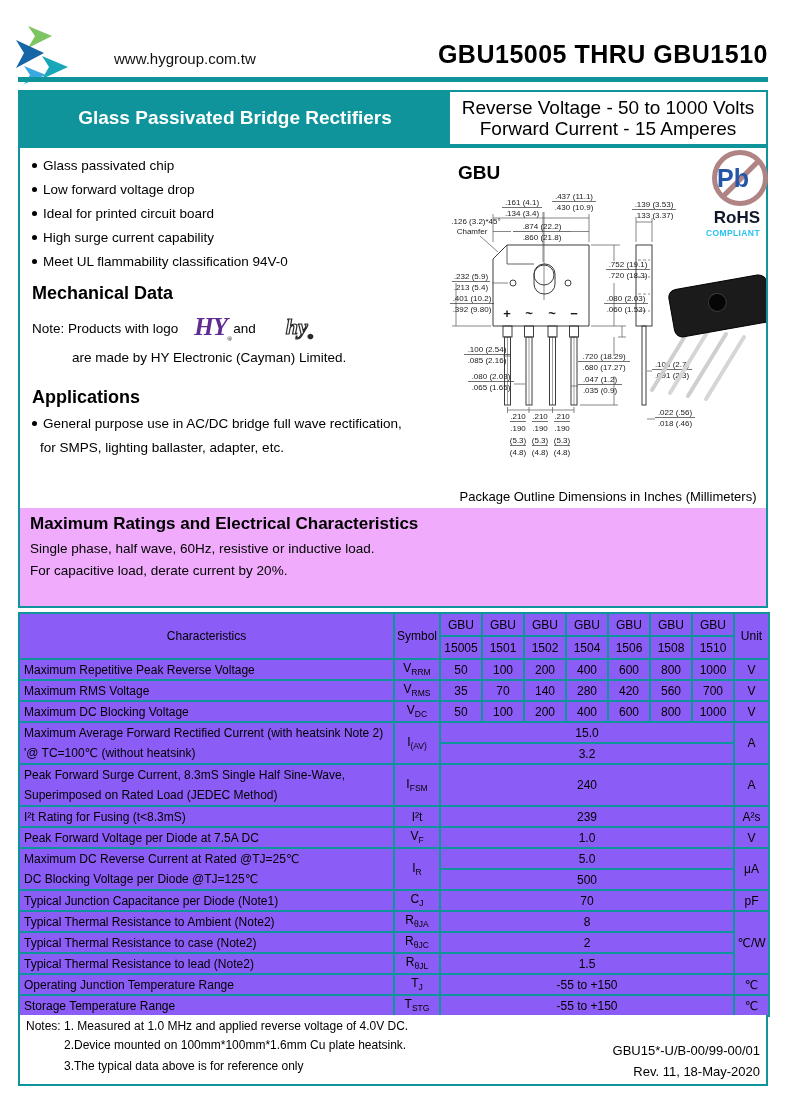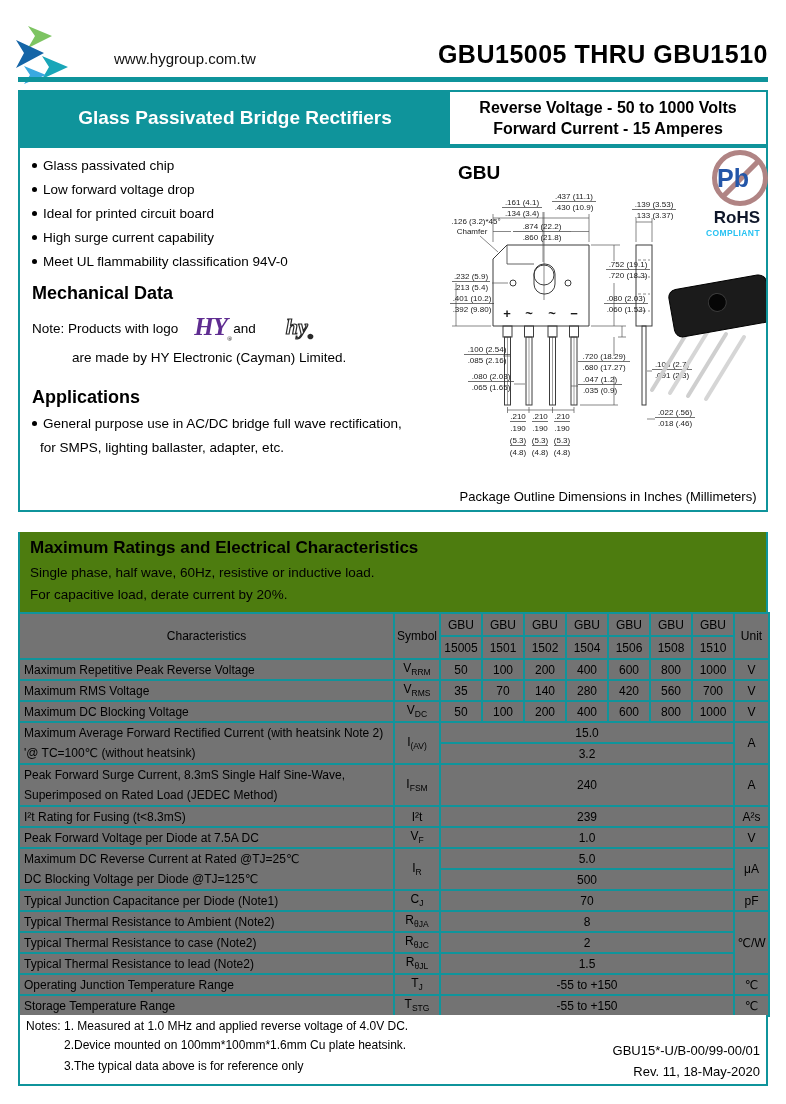--- a/index.html
+++ b/index.html
@@ -9,21 +9,21 @@
 
   
   .logo { position:absolute; left:14px; top:26px; width:64px; height:58px; }
   .website { position:absolute; left:82px; top:50px; font-size:15px; color:#111;margin-left:32px; }
   .doc-title { position:absolute; right:18px; top:40px; font-size:25px; font-weight:bold; letter-spacing:0.5px;margin-left:28px; }
   .top-rule { position:absolute; left:18px; top:77px; width:750px; height:5px; background:#0F949B; }
 
   
   .band { position:absolute; left:18px; top:90px; width:750px; height:56px; border:2px solid #0F949B; display:flex; background:#0F949B; }
   .band-left { width:430px; background:#0F949B; color:#fff; font-weight:bold; font-size:19px; display:flex; align-items:center; justify-content:center; }
-  .band-right { flex:1; background:#fff; display:flex; flex-direction:column; align-items:center; justify-content:center; font-weight:bold; font-size:16px; line-height:21px; }
+  .band-right { flex:1; background:#fff; display:flex; flex-direction:column; align-items:center; justify-content:center; font-weight:normal; font-size:19px; line-height:21px; }
 
   
   .twocol { position:absolute; left:18px; top:146px; width:750px; height:366px; border:2px solid #0F949B; background:#fff; }
   .leftcol { position:absolute; left:0; top:0; width:428px; height:100%; padding:10px 10px 0 12px; }
   .rightcol { position:absolute; left:430px; top:0; width:316px; height:100%; }
 
   h2.sec { font-size:18px; font-weight:bold; margin:6px 0 8px 0; }
   .blist { list-style:none; }
   .blist li { font-size:13.5px; margin-bottom:9px; display:flex; align-items:center;text-align:center; }
   .dot { width:5px; height:5px; background:#000; border-radius:50%; margin-right:6px; flex:0 0 auto; }
@@ -40,26 +40,26 @@
   .pb-badge::before { content:""; position:absolute; left:-3px; top:22px; width:52px; height:5px; background:#B08484; transform:rotate(-45deg); }
   .pb-text { font-size:25px; font-weight:bold; color:#2456A8; position:relative; }
   .rohs { position:absolute; right:6px; top:60px; font-size:17px; font-weight:bold; color:#0f172a; text-align:right; width:120px; }
   .compliant { position:absolute; right:6px; top:80px; font-size:8.5px; font-weight:bold; color:#29C2F2; text-align:right; width:120px; letter-spacing:0.4px; }
   .pkg-caption { position:absolute; left:0; bottom:6px; width:100%; text-align:center; font-size:13px; }
   svg text { font-family:"Liberation Sans","DejaVu Sans",sans-serif; }
   .dim { font-size:8px; fill:#1a1a1a; }
   .mark { font-size:13px; font-weight:bold; fill:#1a1a1a; }
 
   
-  .ratings { position:absolute; left:18px; top:532px; width:750px; height:100px; border:2px solid #0F949B; border-top:none; background:#4d7c0f; padding:6px 0 0 10px; }
+  .ratings { position:absolute; left:18px; top:508px; width:750px; height:100px; border:2px solid #0F949B; border-top:none; background:#f0abfc; padding:6px 0 0 10px; }
   .ratings h2 { font-size:17px; font-weight:bold; margin-bottom:7px; }
   .ratings p { font-size:13.5px; margin-bottom:7px; }
 
   
-  table.ratings-tbl { position:absolute; left:18px; top:612px; width:750px; border-collapse:collapse; table-layout:fixed; background:#737373; }
+  table.ratings-tbl { position:absolute; left:18px; top:612px; width:750px; border-collapse:collapse; table-layout:fixed; background:#8b5cf6; }
   table.ratings-tbl td { border:2px solid #0F949B; font-size:12px; text-align:center; vertical-align:middle; padding:0; height:21px; overflow:hidden; }
   table.ratings-tbl td.char { text-align:left; padding-left:4px; }
   table.ratings-tbl td.char2 { text-align:left; padding-left:4px; }
   table.ratings-tbl td.char2 div { line-height:20px; }
   table.ratings-tbl tr.h td { height:23px; }
   td.sym sub { font-size:8.5px; }
   .tall td { height:42px; }
 
   
   .notes { position:absolute; left:18px; top:1015px; width:750px; height:71px; border:2px solid #0F949B; border-top:none; background:#fff; }

